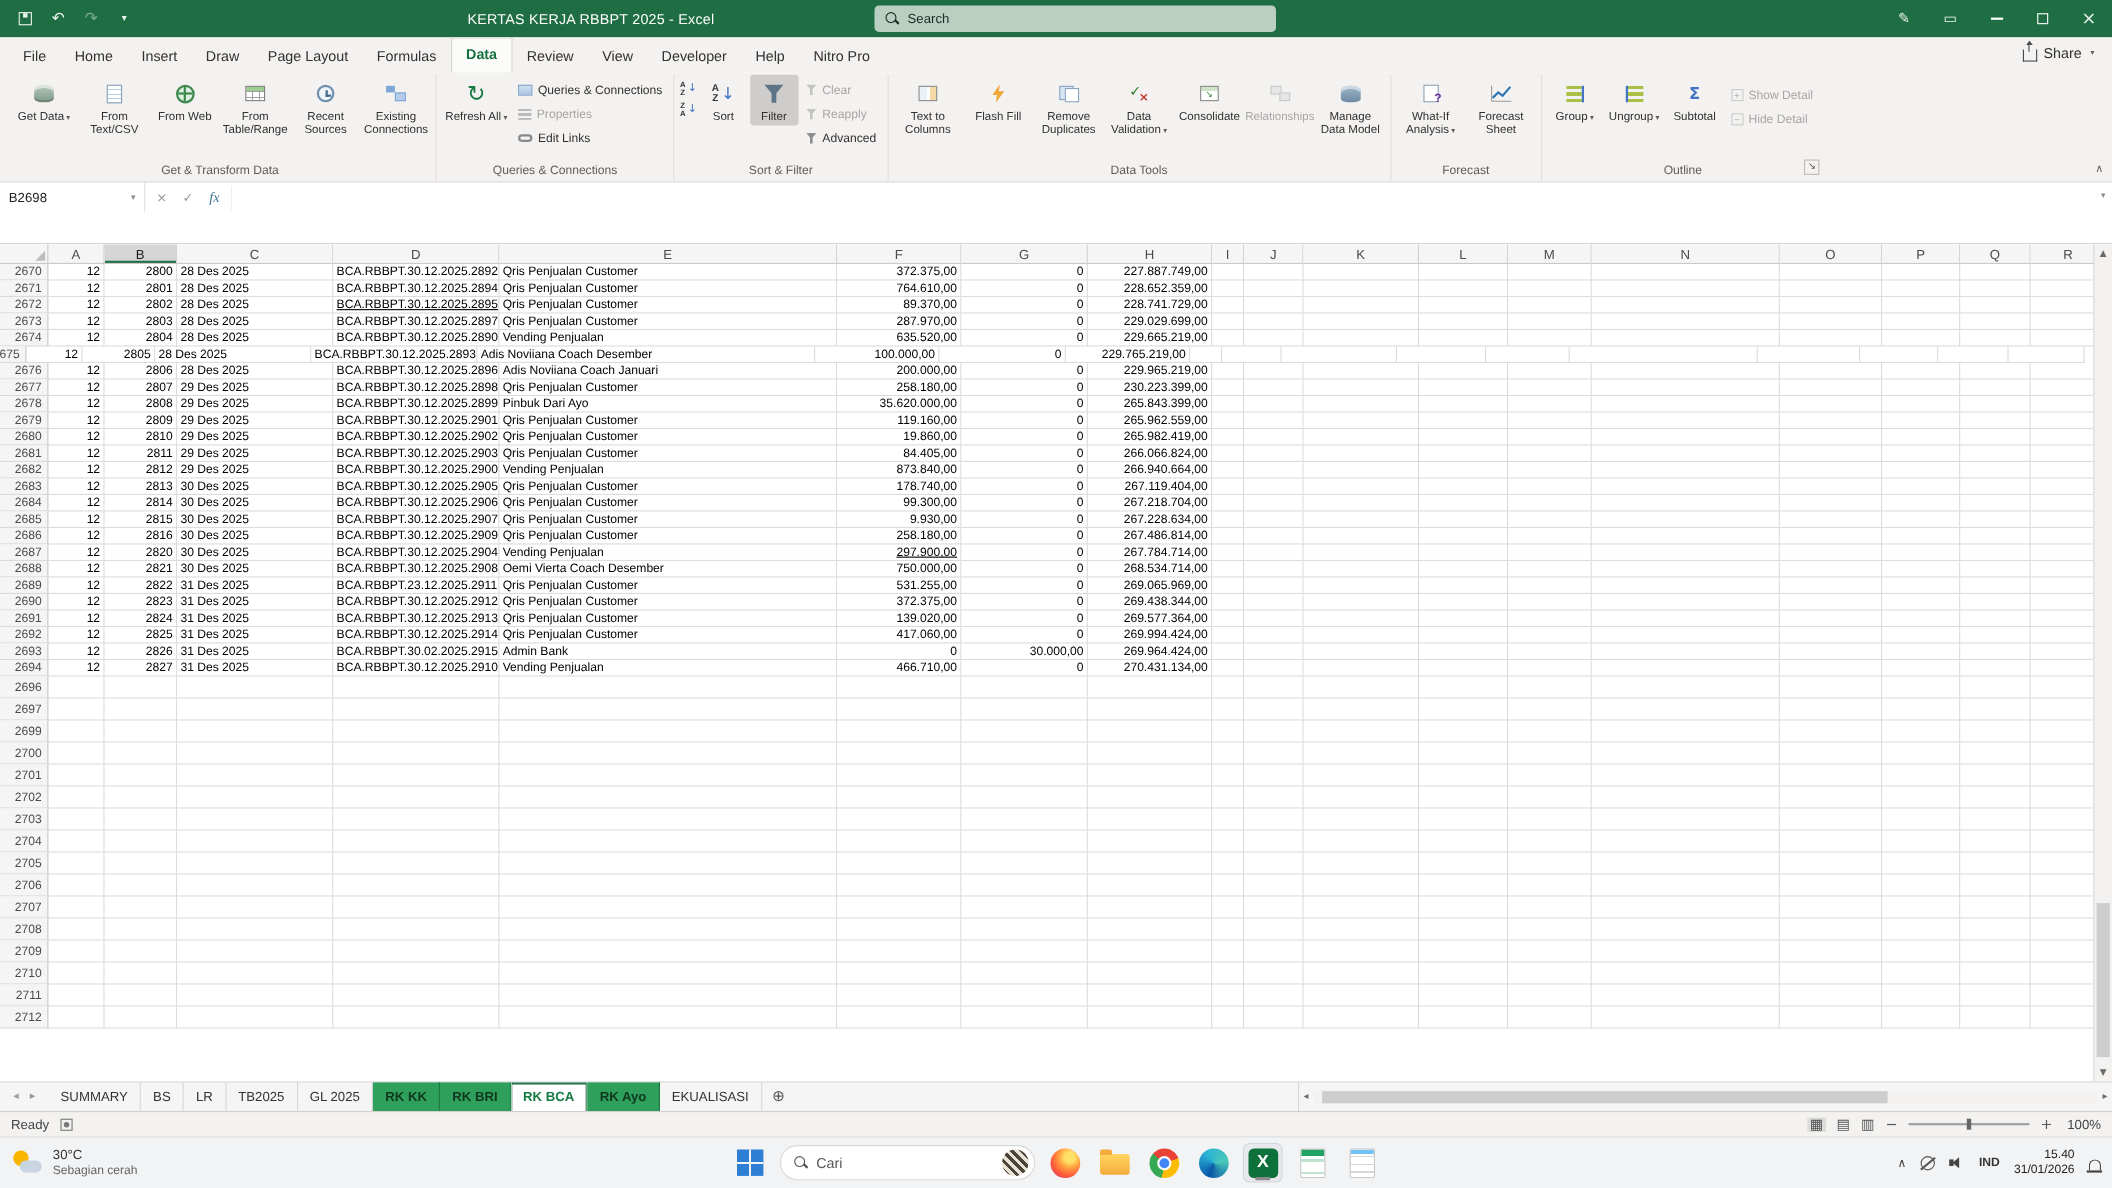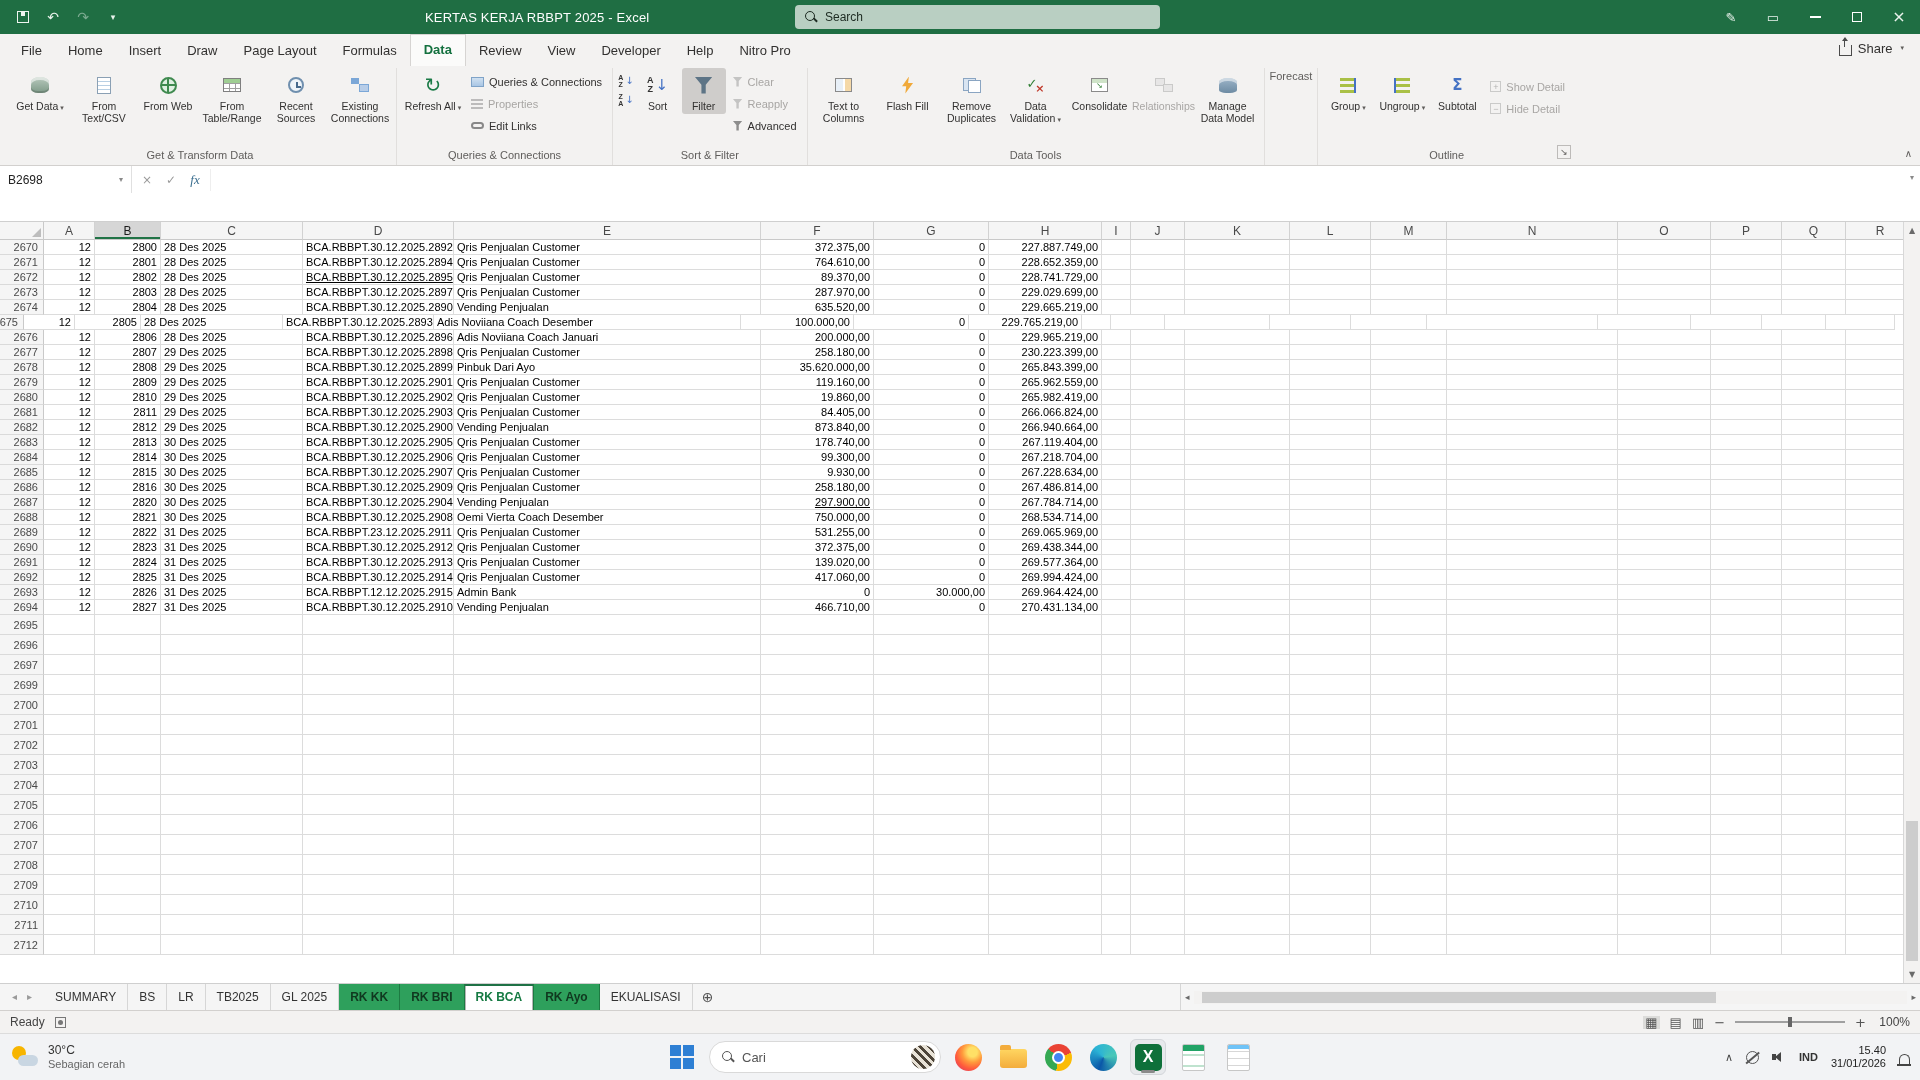--- a/index.html
+++ b/index.html
@@ -398,20 +398,38 @@
           <span class="ic">
               <span class="i-model"></span>
             </span>
           <span class="rb-lbl"><span>Manage Data Model</span></span>
         </div>
       </div>
       <div class="rg-label">Data Tools</div>
     </div>
 
     <div class="rgroup">
+      <div class="rg-content">
+        <div class="rb-big">
+          <span class="ic">
+              <span class="i-whatif"></span>
+            </span>
+          <span class="rb-lbl"><span>What-If Analysis</span><span class="chev glyph">▾</span></span>
+        </div>
+        <div class="rb-big">
+          <span class="ic">
+            <svg width="20" height="16" viewBox="0 0 20 16">
+                <polyline points="1,15 1,1" stroke="#9a9a9a" stroke-width="1" fill="none"></polyline>
+                <polyline points="1,15 19,15" stroke="#9a9a9a" stroke-width="1" fill="none"></polyline>
+                <polyline points="2,12 7,7 11,10 18,2" stroke="#2e75b6" stroke-width="2" fill="none"></polyline>
+              </svg>
+          </span>
+          <span class="rb-lbl"><span>Forecast Sheet</span></span>
+        </div>
+      </div>
       <div class="rg-label">Forecast</div>
     </div>
 
     <div class="rgroup">
       <div class="rg-content">
         <div class="rb-big" style="width:50px;">
           <span class="ic">
               <span class="i-group"></span>
             </span>
           <span class="rb-lbl"><span>Group</span><span class="chev glyph">▾</span></span>
@@ -967,21 +985,21 @@
             <div class="cell" style="width: 93px;"></div>
             <div class="cell" style="width: 71px;"></div>
             <div class="cell" style="width: 64px;"></div>
             <div class="cell" style="width: 69px;"></div>
           </div>
           <div class="grid-row" style="height: 15px;">
             <div class="rhdr" style="width: 44px;">2693</div>
             <div class="cell num" style="width: 51px;">12</div>
             <div class="cell num" style="width: 66px;">2826</div>
             <div class="cell" style="width: 142px;">31 Des 2025</div>
-            <div class="cell" style="width: 151px;">BCA.RBBPT.12.12.2025.2915</div>
+            <div class="cell" style="width: 151px;">BCA.RBBPT.30.02.2025.2915</div>
             <div class="cell" style="width: 307px;">Admin Bank</div>
             <div class="cell num" style="width: 113px;">0</div>
             <div class="cell num" style="width: 115px;">30.000,00</div>
             <div class="cell num" style="width: 113px;">269.964.424,00</div>
             <div class="cell" style="width: 29px;"></div>
             <div class="cell" style="width: 54px;"></div>
             <div class="cell" style="width: 105px;"></div>
             <div class="cell" style="width: 81px;"></div>
             <div class="cell" style="width: 76px;"></div>
             <div class="cell" style="width: 171px;"></div>
@@ -993,41 +1011,20 @@
           <div class="grid-row" style="height: 15px;">
             <div class="rhdr" style="width: 44px;">2694</div>
             <div class="cell num" style="width: 51px;">12</div>
             <div class="cell num" style="width: 66px;">2827</div>
             <div class="cell" style="width: 142px;">31 Des 2025</div>
             <div class="cell" style="width: 151px;">BCA.RBBPT.30.12.2025.2910</div>
             <div class="cell" style="width: 307px;">Vending Penjualan</div>
             <div class="cell num" style="width: 113px;">466.710,00</div>
             <div class="cell num" style="width: 115px;">0</div>
             <div class="cell num" style="width: 113px;">270.431.134,00</div>
-            <div class="cell" style="width: 29px;"></div>
-            <div class="cell" style="width: 54px;"></div>
-            <div class="cell" style="width: 105px;"></div>
-            <div class="cell" style="width: 81px;"></div>
-            <div class="cell" style="width: 76px;"></div>
-            <div class="cell" style="width: 171px;"></div>
-            <div class="cell" style="width: 93px;"></div>
-            <div class="cell" style="width: 71px;"></div>
-            <div class="cell" style="width: 64px;"></div>
-            <div class="cell" style="width: 69px;"></div>
-          </div>
-          <div class="grid-row" style="height: 20px;">
-            <div class="rhdr" style="width: 44px;">2695</div>
-            <div class="cell num" style="width: 51px;"></div>
-            <div class="cell num" style="width: 66px;"></div>
-            <div class="cell" style="width: 142px;"></div>
-            <div class="cell" style="width: 151px;"></div>
-            <div class="cell" style="width: 307px;"></div>
-            <div class="cell num" style="width: 113px;"></div>
-            <div class="cell num" style="width: 115px;"></div>
-            <div class="cell num" style="width: 113px;"></div>
             <div class="cell" style="width: 29px;"></div>
             <div class="cell" style="width: 54px;"></div>
             <div class="cell" style="width: 105px;"></div>
             <div class="cell" style="width: 81px;"></div>
             <div class="cell" style="width: 76px;"></div>
             <div class="cell" style="width: 171px;"></div>
             <div class="cell" style="width: 93px;"></div>
             <div class="cell" style="width: 71px;"></div>
             <div class="cell" style="width: 64px;"></div>
             <div class="cell" style="width: 69px;"></div>

